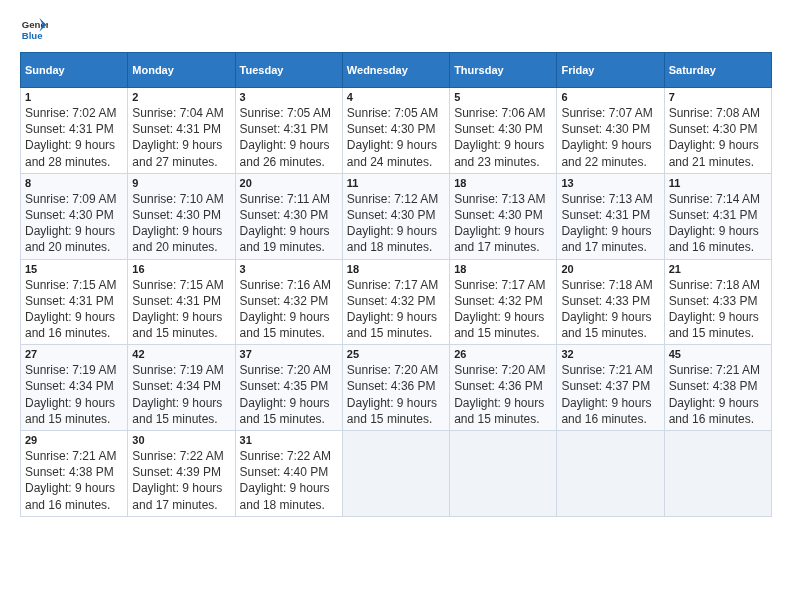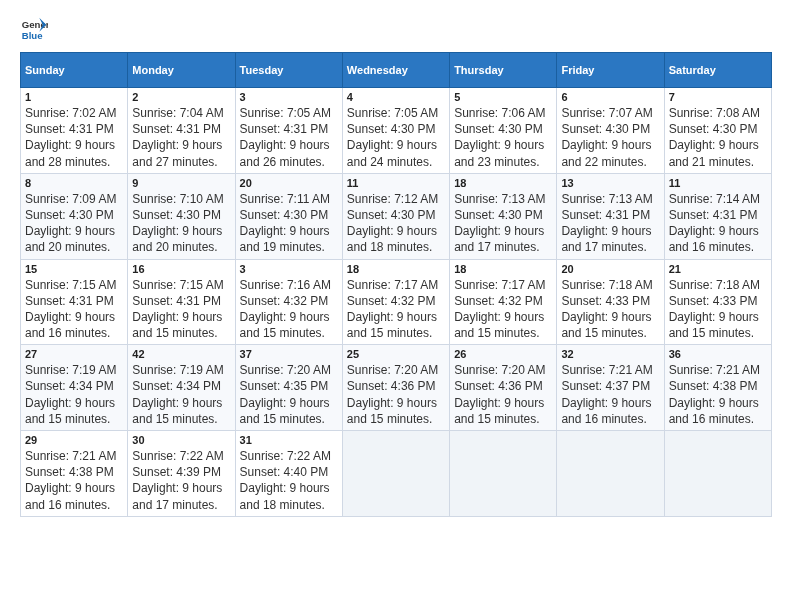--- a/index.html
+++ b/index.html
@@ -228,21 +228,21 @@
           </td>
           <td>
             <span class="day-num">26</span>
             <div class="cell-text">Sunrise: 7:20 AM<br>Sunset: 4:36 PM<br>Daylight: 9 hours<br>and 15 minutes.</div>
           </td>
           <td>
             <span class="day-num">32</span>
             <div class="cell-text">Sunrise: 7:21 AM<br>Sunset: 4:37 PM<br>Daylight: 9 hours<br>and 16 minutes.</div>
           </td>
           <td>
-            <span class="day-num">36</span>
+            <span class="day-num">45</span>
             <div class="cell-text">Sunrise: 7:21 AM<br>Sunset: 4:38 PM<br>Daylight: 9 hours<br>and 16 minutes.</div>
           </td>
         </tr>
         <tr>
           <td>
             <span class="day-num">29</span>
             <div class="cell-text">Sunrise: 7:21 AM<br>Sunset: 4:38 PM<br>Daylight: 9 hours<br>and 16 minutes.</div>
           </td>
           <td>
             <span class="day-num">30</span>

